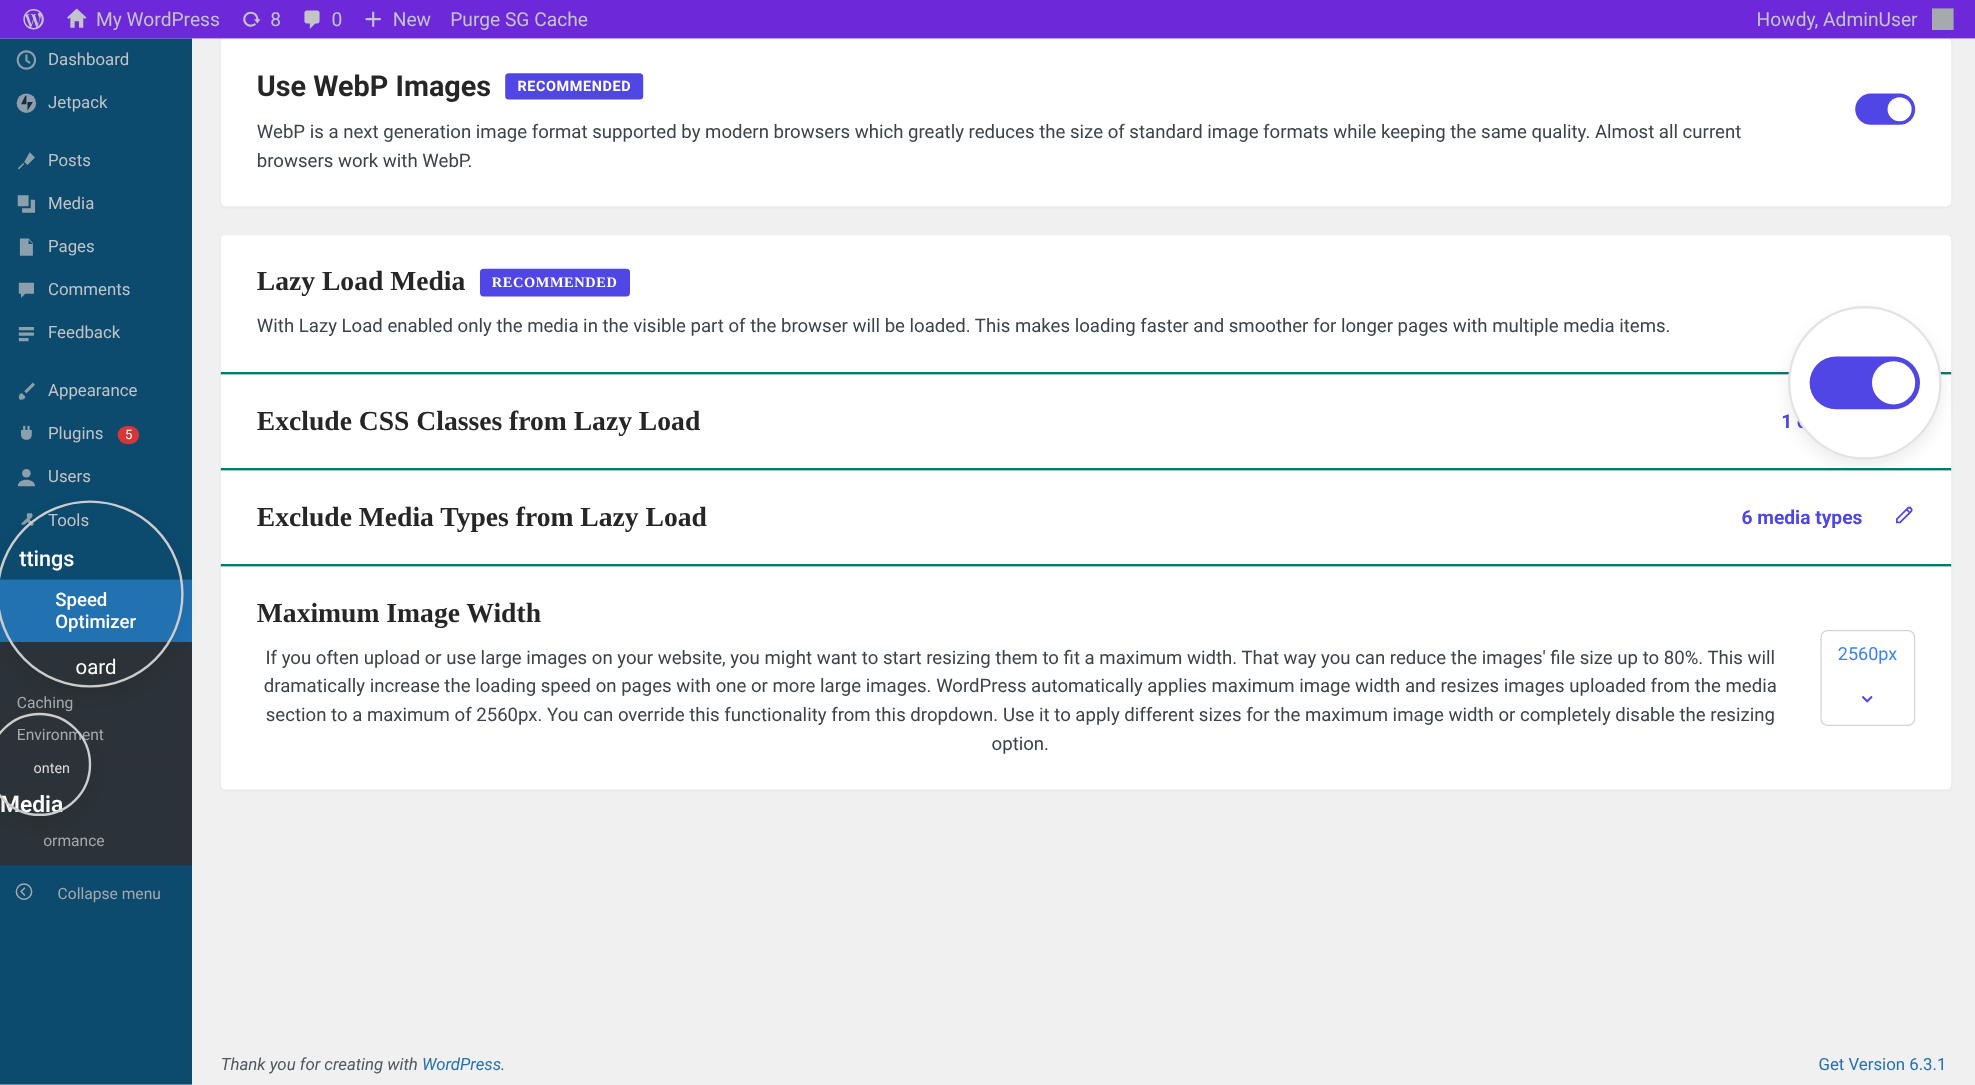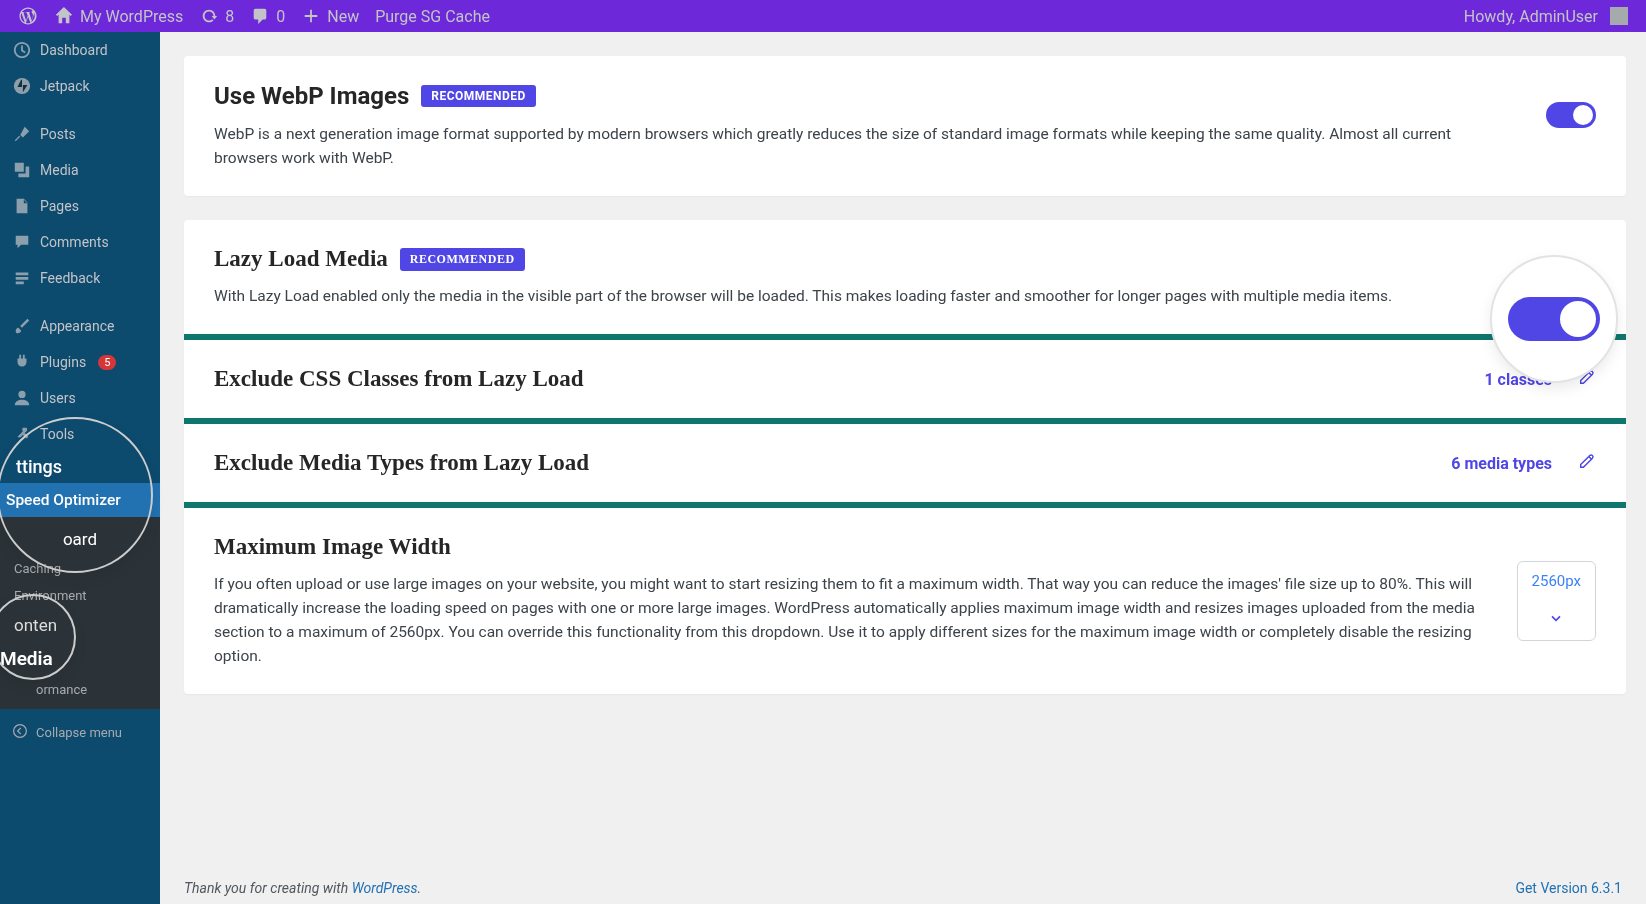--- a/index.html
+++ b/index.html
@@ -76,40 +76,39 @@
   color: #fff;
   border-radius: 10px;
   font-size: 11px;
   padding: 1px 6px;
   margin-left: 4px;
 }
 
 .collapse-row {
   display: flex;
   align-items: center;
-  gap: 8px;
+  gap: 20px;
   padding: 8px 12px;
   cursor: pointer;
   color: #a7aaad;
   font-size: 13px;
 }
 
 
 .main {
   position: absolute;
   top: 32px;
   left: 160px;
   right: 0;
   bottom: 0;
   background: #f0f0f1;
   overflow: hidden;
 }
 .content-wrap {
   padding: 0 20px 12px 24px;
-  margin-top: 24px;
 }
 .card {
   background: #fff;
   border-radius: 4px;
   padding: 26px 30px;
   margin-bottom: 24px;
   display: flex;
   justify-content: space-between;
   align-items: flex-start;
   gap: 30px;
@@ -151,21 +150,21 @@
   margin-bottom: 24px;
   box-shadow: 0 1px 2px rgba(0,0,0,0.04);
 }
 .section-row {
   padding: 26px 30px;
   display:flex;
   justify-content: space-between;
   align-items: flex-start;
   gap: 30px;
 }
-.section-row + .section-row { border-top: 6px solid #0f766e; }
+.section-row + .section-row { border-top: 2px solid #0f766e; text-align: center; }
 .section-row h2 {
   font-size: 23px;
   font-weight: 700;
   color: #262626;
   display: flex;
   align-items: center;
   gap: 12px;
   font-family: Liberation Serif, serif;
 }
 .section-row .text-col { flex: 1; }
@@ -403,27 +402,27 @@
     <span class="dashicon">
         <svg class="icon-svg" viewBox="0 0 20 20">
           <path d="M15 3c1 1 1 3 0 4l-2 2 4 4-2 2-4-4-2 2c-1 1-3 1-4 0l6-6c-1-1-1-3 0-4z"></path>
         </svg>
       </span>
     <span>Tools</span>
   </div>
   <div style="font-size:18px; color:#fff; padding:4px 0 0 16px; font-weight:500;">ttings</div>
   <div style="height:6px"></div>
   <div class="menu-item current" style="padding-left:6px; padding-right:6px;">
-    <span style="font-size:15.5px;">Speed Optimizer</span>
+    <span style="font-size:15.5px;margin-left:40px;">Speed Optimizer</span>
   </div>
   <div style="background:#2c3338; padding-top:6px; padding-bottom:6px;">
     <div class="submenu-item" style="color:#fff; font-size:17px; padding-left:12px;text-align:center;">oard</div>
     <div class="submenu-item">Caching</div>
     <div class="submenu-item">Environment</div>
-    <div class="submenu-item" style="color:#ddd; font-size:17px; padding-left:14px;">onten</div>
+    <div class="submenu-item" style="color:#ddd; font-size:12px; padding-left:28px;">onten</div>
     <div class="submenu-item current" style="font-size:19px; padding-left:0; color:#fff;">Media</div>
     <div class="submenu-item" style="padding-left:36px;">ormance</div>
   </div>
   <div style="height:6px"></div>
   <div class="collapse-row">
     <span class="dashicon"><svg class="icon-svg-sm" viewBox="0 0 20 20">
           <circle cx="10" cy="10" r="8" fill="none" stroke="currentColor" stroke-width="1.5"></circle>
           <path d="M11 6l-4 4 4 4" fill="none" stroke="currentColor" stroke-width="1.5"></path>
         </svg></span>
     <span>Collapse menu</span>

